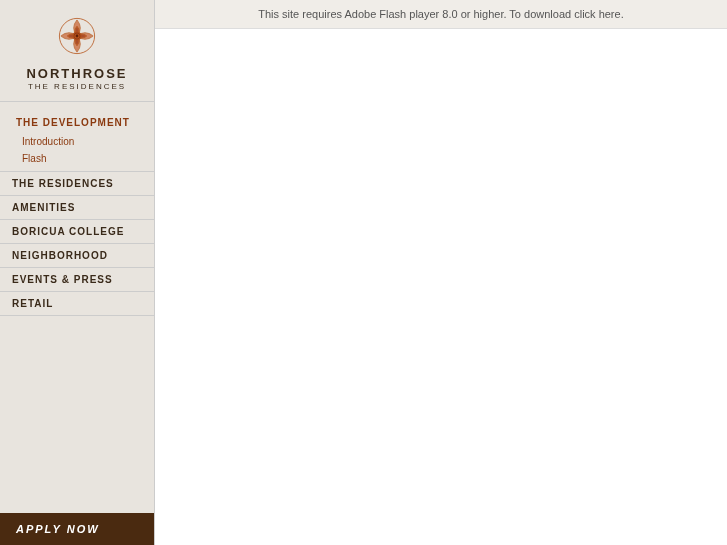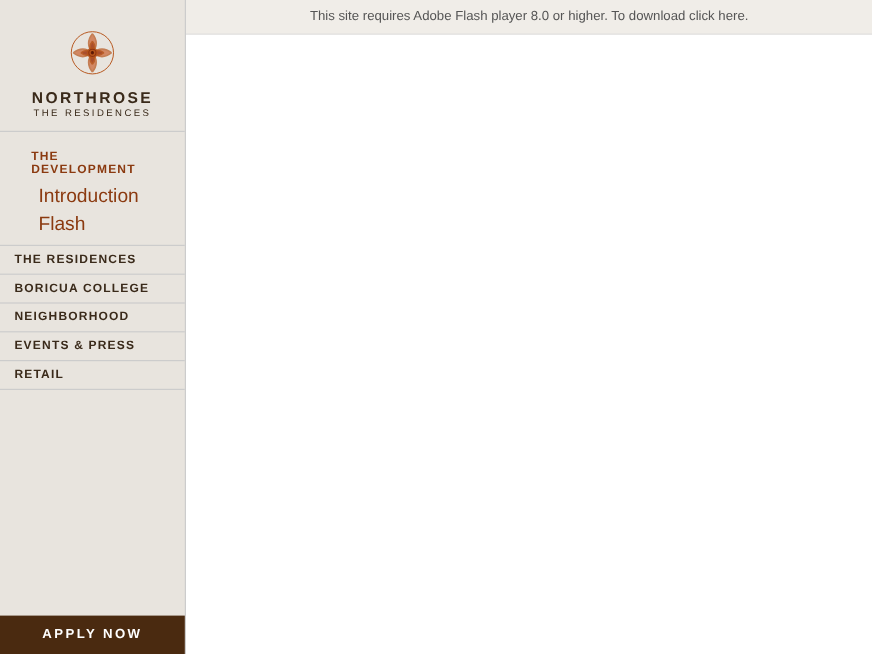--- a/index.html
+++ b/index.html
@@ -29,23 +29,24 @@
       flex-direction: column;
       border-right: 1px solid #ccc;
       height: 545px;
       position: relative;
     }
 
     .logo-area {
       display: flex;
       flex-direction: column;
       align-items: center;
-      padding: 20px 10px 10px 10px;
+      padding: 0 10px 10px 10px;
       border-bottom: 1px solid #ccc;
       margin-bottom: 6px;
+      margin-top: 12px;
     }
 
     .logo-rose {
       width: 48px;
       height: 48px;
       margin-bottom: 6px;
     }
 
     .brand-name {
       font-size: 13px;
@@ -57,21 +58,21 @@
 
     .brand-sub {
       font-size: 8px;
       letter-spacing: 2px;
       color: #3a2a1a;
       text-align: center;
       margin-top: 1px;
     }
 
     .nav-section {
-      padding: 4px 14px;
+      padding: 4px 4px;
       border-bottom: 1px solid #ccc;
     }
 
     .nav-item {
       display: block;
       padding: 5px 12px;
       font-size: 10px;
       letter-spacing: 1px;
       color: #3a2a1a;
       cursor: pointer;
@@ -79,21 +80,21 @@
       font-weight: bold;
     }
 
     .nav-item.active {
       color: #8b3a10;
     }
 
     .nav-sub-item {
       display: block;
       padding: 3px 18px;
-      font-size: 16px;
+      font-size: 10px;
       color: #8b3a10;
       cursor: pointer;
     }
 
     .nav-sub-item.active {
       color: #8b3a10;
     }
 
     .nav-single-item {
       display: block;
@@ -107,27 +108,28 @@
       border-bottom: 1px solid #ccc;
     }
 
     .apply-now-btn {
       position: absolute;
       bottom: 0;
       left: 0;
       right: 0;
       background: #4a2a10;
       color: #fff;
-      text-align: center;
+      text-align: left;
       padding: 10px 16px;
       font-size: 11px;
       letter-spacing: 2px;
       font-weight: bold;
       cursor: pointer;
       text-transform: uppercase;
+      font-style: italic;
     }
 
     
     .main-content {
       flex: 1;
       background: #f8f6f2;
       display: flex;
       flex-direction: column;
     }
 
@@ -179,20 +181,21 @@
       <div class="brand-sub">THE RESIDENCES</div>
     </div>
 
     <div class="nav-section">
       <span class="nav-item active">THE DEVELOPMENT</span>
       <span class="nav-sub-item active">Introduction</span>
       <span class="nav-sub-item">Flash</span>
     </div>
 
     <span class="nav-single-item">THE RESIDENCES</span>
+    <span class="nav-single-item">AMENITIES</span>
     <span class="nav-single-item">BORICUA COLLEGE</span>
     <span class="nav-single-item">NEIGHBORHOOD</span>
     <span class="nav-single-item">EVENTS &amp; PRESS</span>
     <span class="nav-single-item">RETAIL</span>
 
     <div class="apply-now-btn">APPLY NOW</div>
 
   </div>
 
   <div class="main-content">

